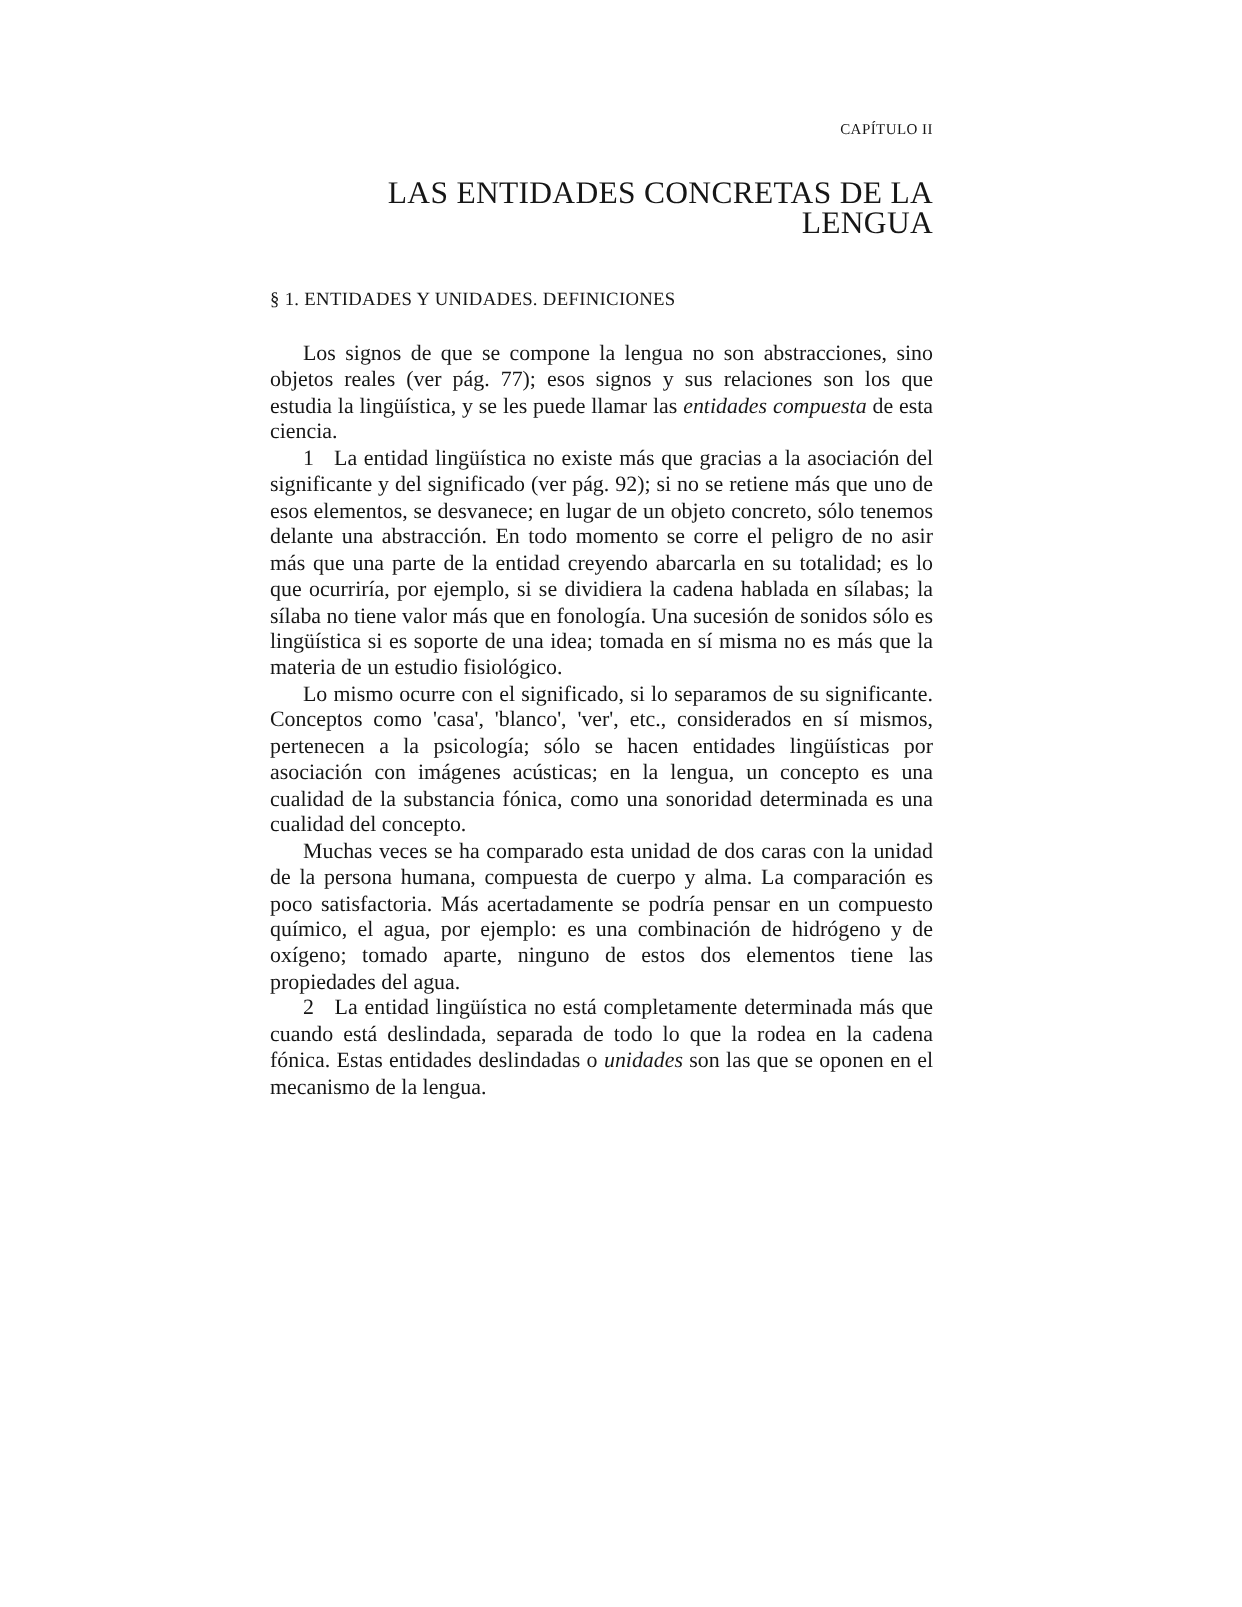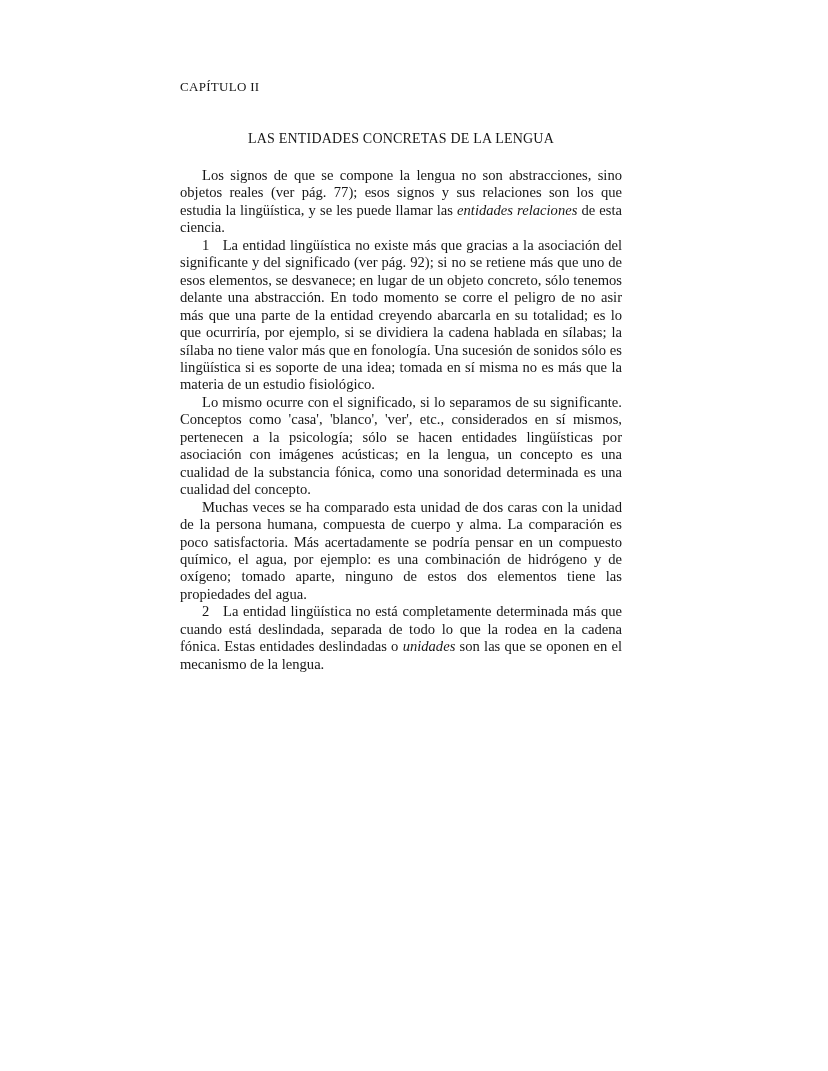--- a/index.html
+++ b/index.html
@@ -14,34 +14,34 @@
     overflow: hidden;
     margin: 0 auto;
   }
   .text-column {
     position: absolute;
     left: 180px;
     top: 79px;
     width: 442px;
   }
   .chapter-heading {
-    text-align: left;
-    font-size: 13px;
+    text-align: right;
+    font-size: 10px;
     line-height: 16px;
     letter-spacing: 0.3px;
-    margin-bottom: 34px;
+    margin-bottom: 23px;
     font-weight: normal;
   }
   .doc-title {
-    text-align: center;
-    font-size: 14px;
+    text-align: right;
+    font-size: 21px;
     line-height: 20px;
     font-weight: normal;
     letter-spacing: 0.2px;
-    margin-bottom: 18px;
+    margin-bottom: 34px;
   }
   .section-heading {
     font-size: 12.5px;
     line-height: 15px;
     letter-spacing: 0.2px;
     margin-bottom: 21px;
     font-weight: normal;
   }
   .body-text {
     font-size: 14.6px;
@@ -54,21 +54,22 @@
   }
   .italic { font-style: italic; }
 </style>
 </head>
 <body>
 
 <div class="page" style="background: rgb(255, 255, 255); color: rgb(22, 22, 22);">
   <div class="text-column">
     <div class="chapter-heading">CAPÍTULO II</div>
     <h1 class="doc-title">LAS ENTIDADES CONCRETAS DE LA LENGUA</h1>
+    <div class="section-heading">§ 1. ENTIDADES Y UNIDADES. DEFINICIONES</div>
     <div class="body-text">
-        <p class="para"><span>Los signos de que se compone la lengua no son abstracciones, sino objetos reales (ver pág. 77); esos signos y sus relaciones son los que estudia la lingüística, y se les puede llamar las </span><span class="italic">entidades relaciones</span><span> de esta ciencia.</span></p>
+        <p class="para"><span>Los signos de que se compone la lengua no son abstracciones, sino objetos reales (ver pág. 77); esos signos y sus relaciones son los que estudia la lingüística, y se les puede llamar las </span><span class="italic">entidades compuesta</span><span> de esta ciencia.</span></p>
         <p class="para"><span>1&nbsp;&nbsp;&nbsp;La entidad lingüística no existe más que gracias a la asociación del significante y del significado (ver pág. 92); si no se retiene más que uno de esos elementos, se desvanece; en lugar de un objeto concreto, sólo tenemos delante una abstracción. En todo momento se corre el peligro de no asir más que una parte de la entidad creyendo abarcarla en su totalidad; es lo que ocurriría, por ejemplo, si se dividiera la cadena hablada en sílabas; la sílaba no tiene valor más que en fonología. Una sucesión de sonidos sólo es lingüística si es soporte de una idea; tomada en sí misma no es más que la materia de un estudio fisiológico.</span></p>
         <p class="para"><span>Lo mismo ocurre con el significado, si lo separamos de su significante. Conceptos como 'casa', 'blanco', 'ver', etc., considerados en sí mismos, pertenecen a la psicología; sólo se hacen entidades lingüísticas por asociación con imágenes acústicas; en la lengua, un concepto es una cualidad de la substancia fónica, como una sonoridad determinada es una cualidad del concepto.</span></p>
         <p class="para"><span>Muchas veces se ha comparado esta unidad de dos caras con la unidad de la persona humana, compuesta de cuerpo y alma. La comparación es poco satisfactoria. Más acertadamente se podría pensar en un compuesto químico, el agua, por ejemplo: es una combinación de hidrógeno y de oxígeno; tomado aparte, ninguno de estos dos elementos tiene las propiedades del agua.</span></p>
         <p class="para"><span>2&nbsp;&nbsp;&nbsp;La entidad lingüística no está completamente determinada más que cuando está deslindada, separada de todo lo que la rodea en la cadena fónica. Estas entidades deslindadas o </span><span class="italic">unidades</span><span> son las que se oponen en el mecanismo de la lengua.</span></p>
       </div>
   </div>
 </div>
 
 </body></html>

